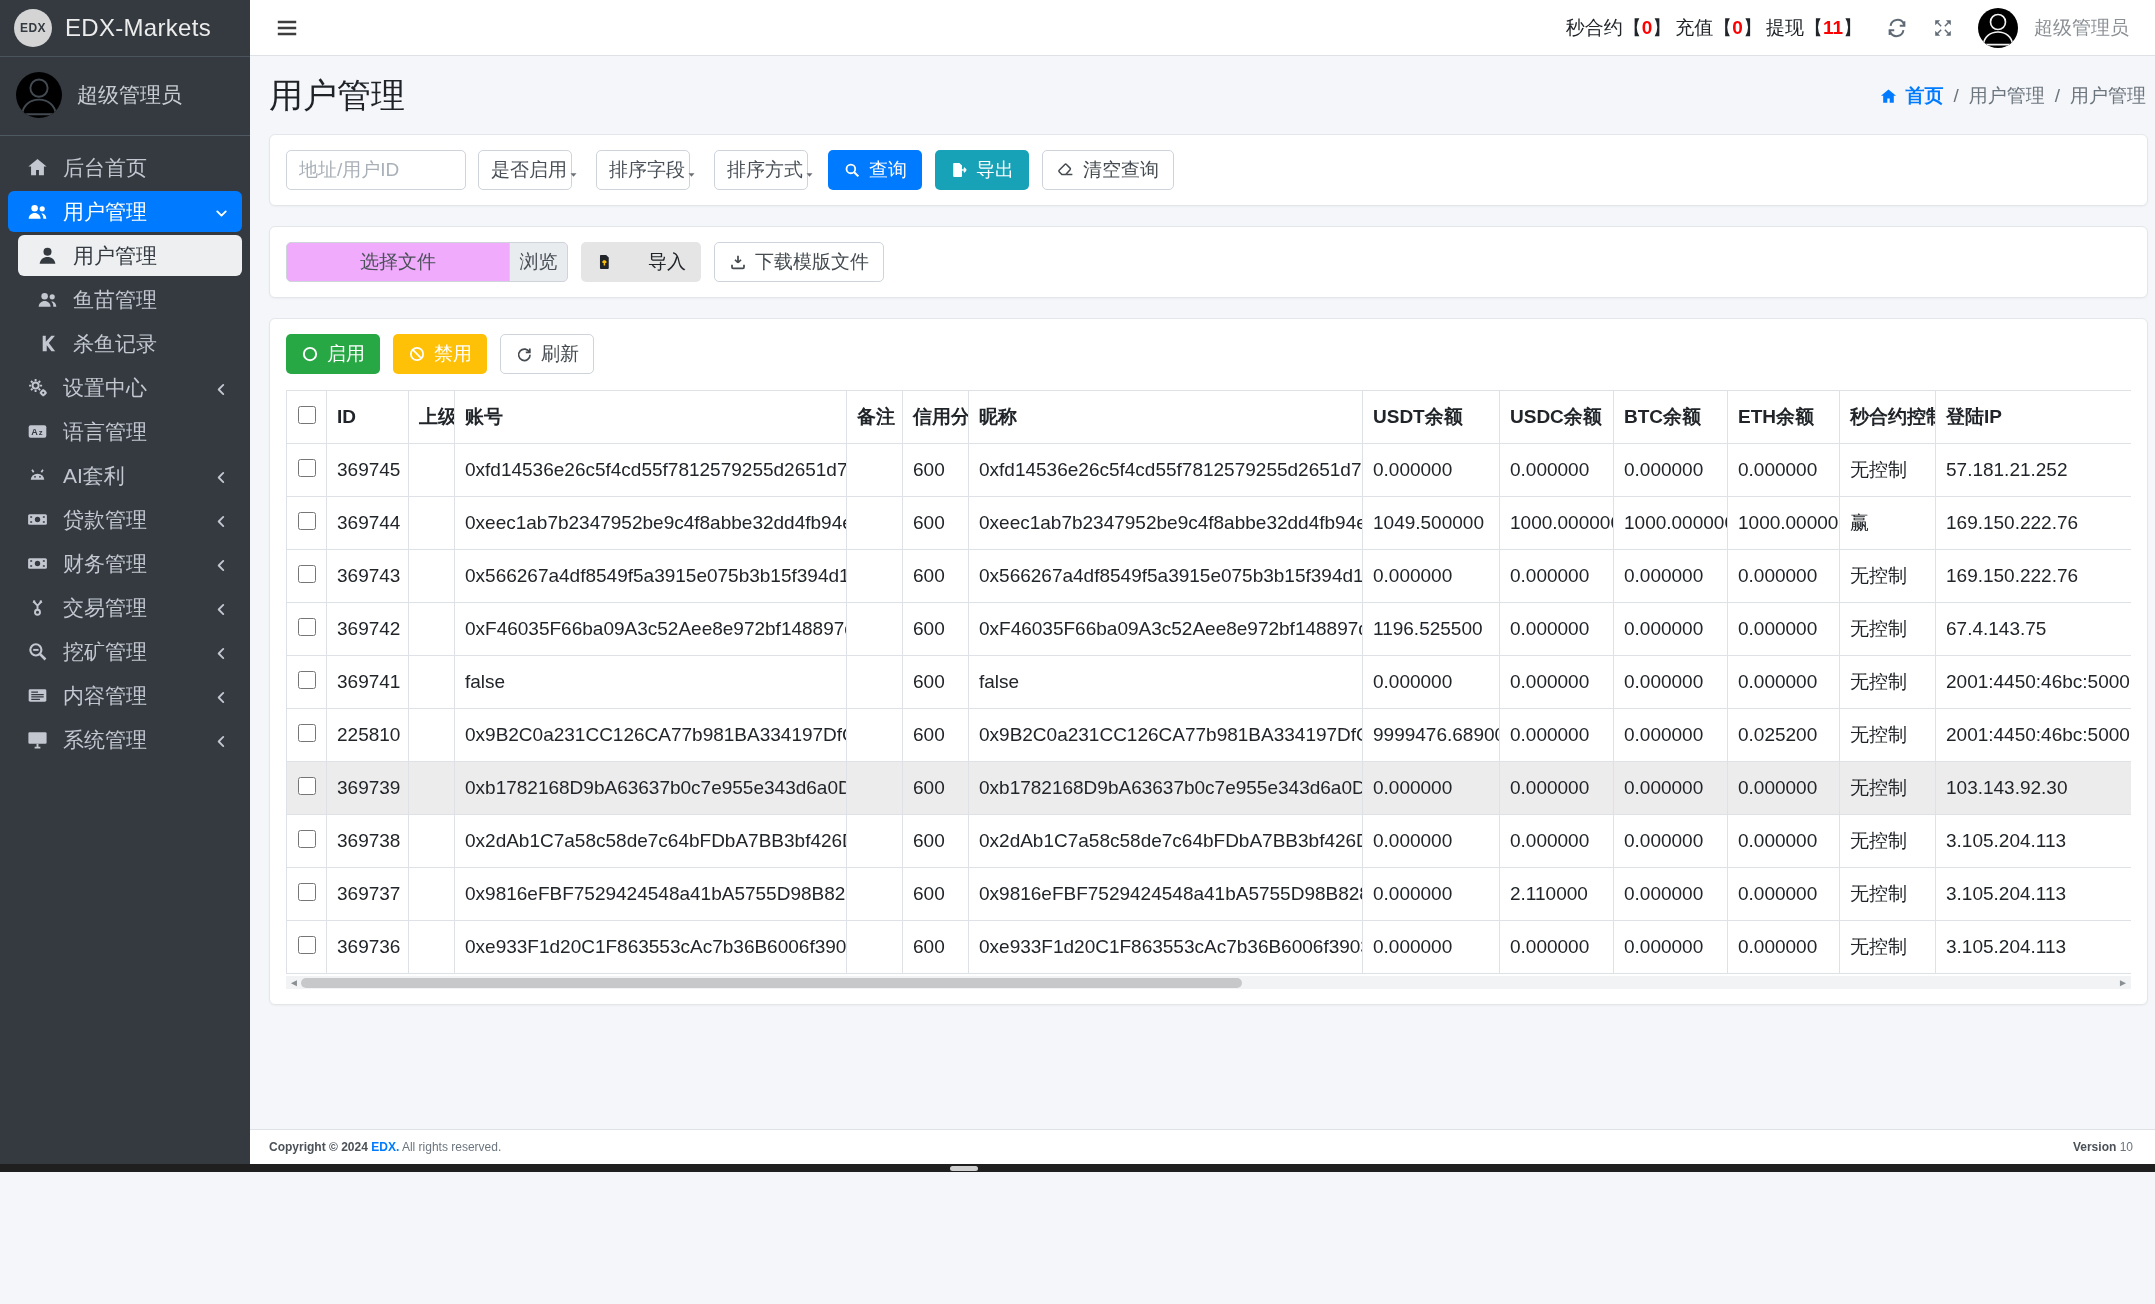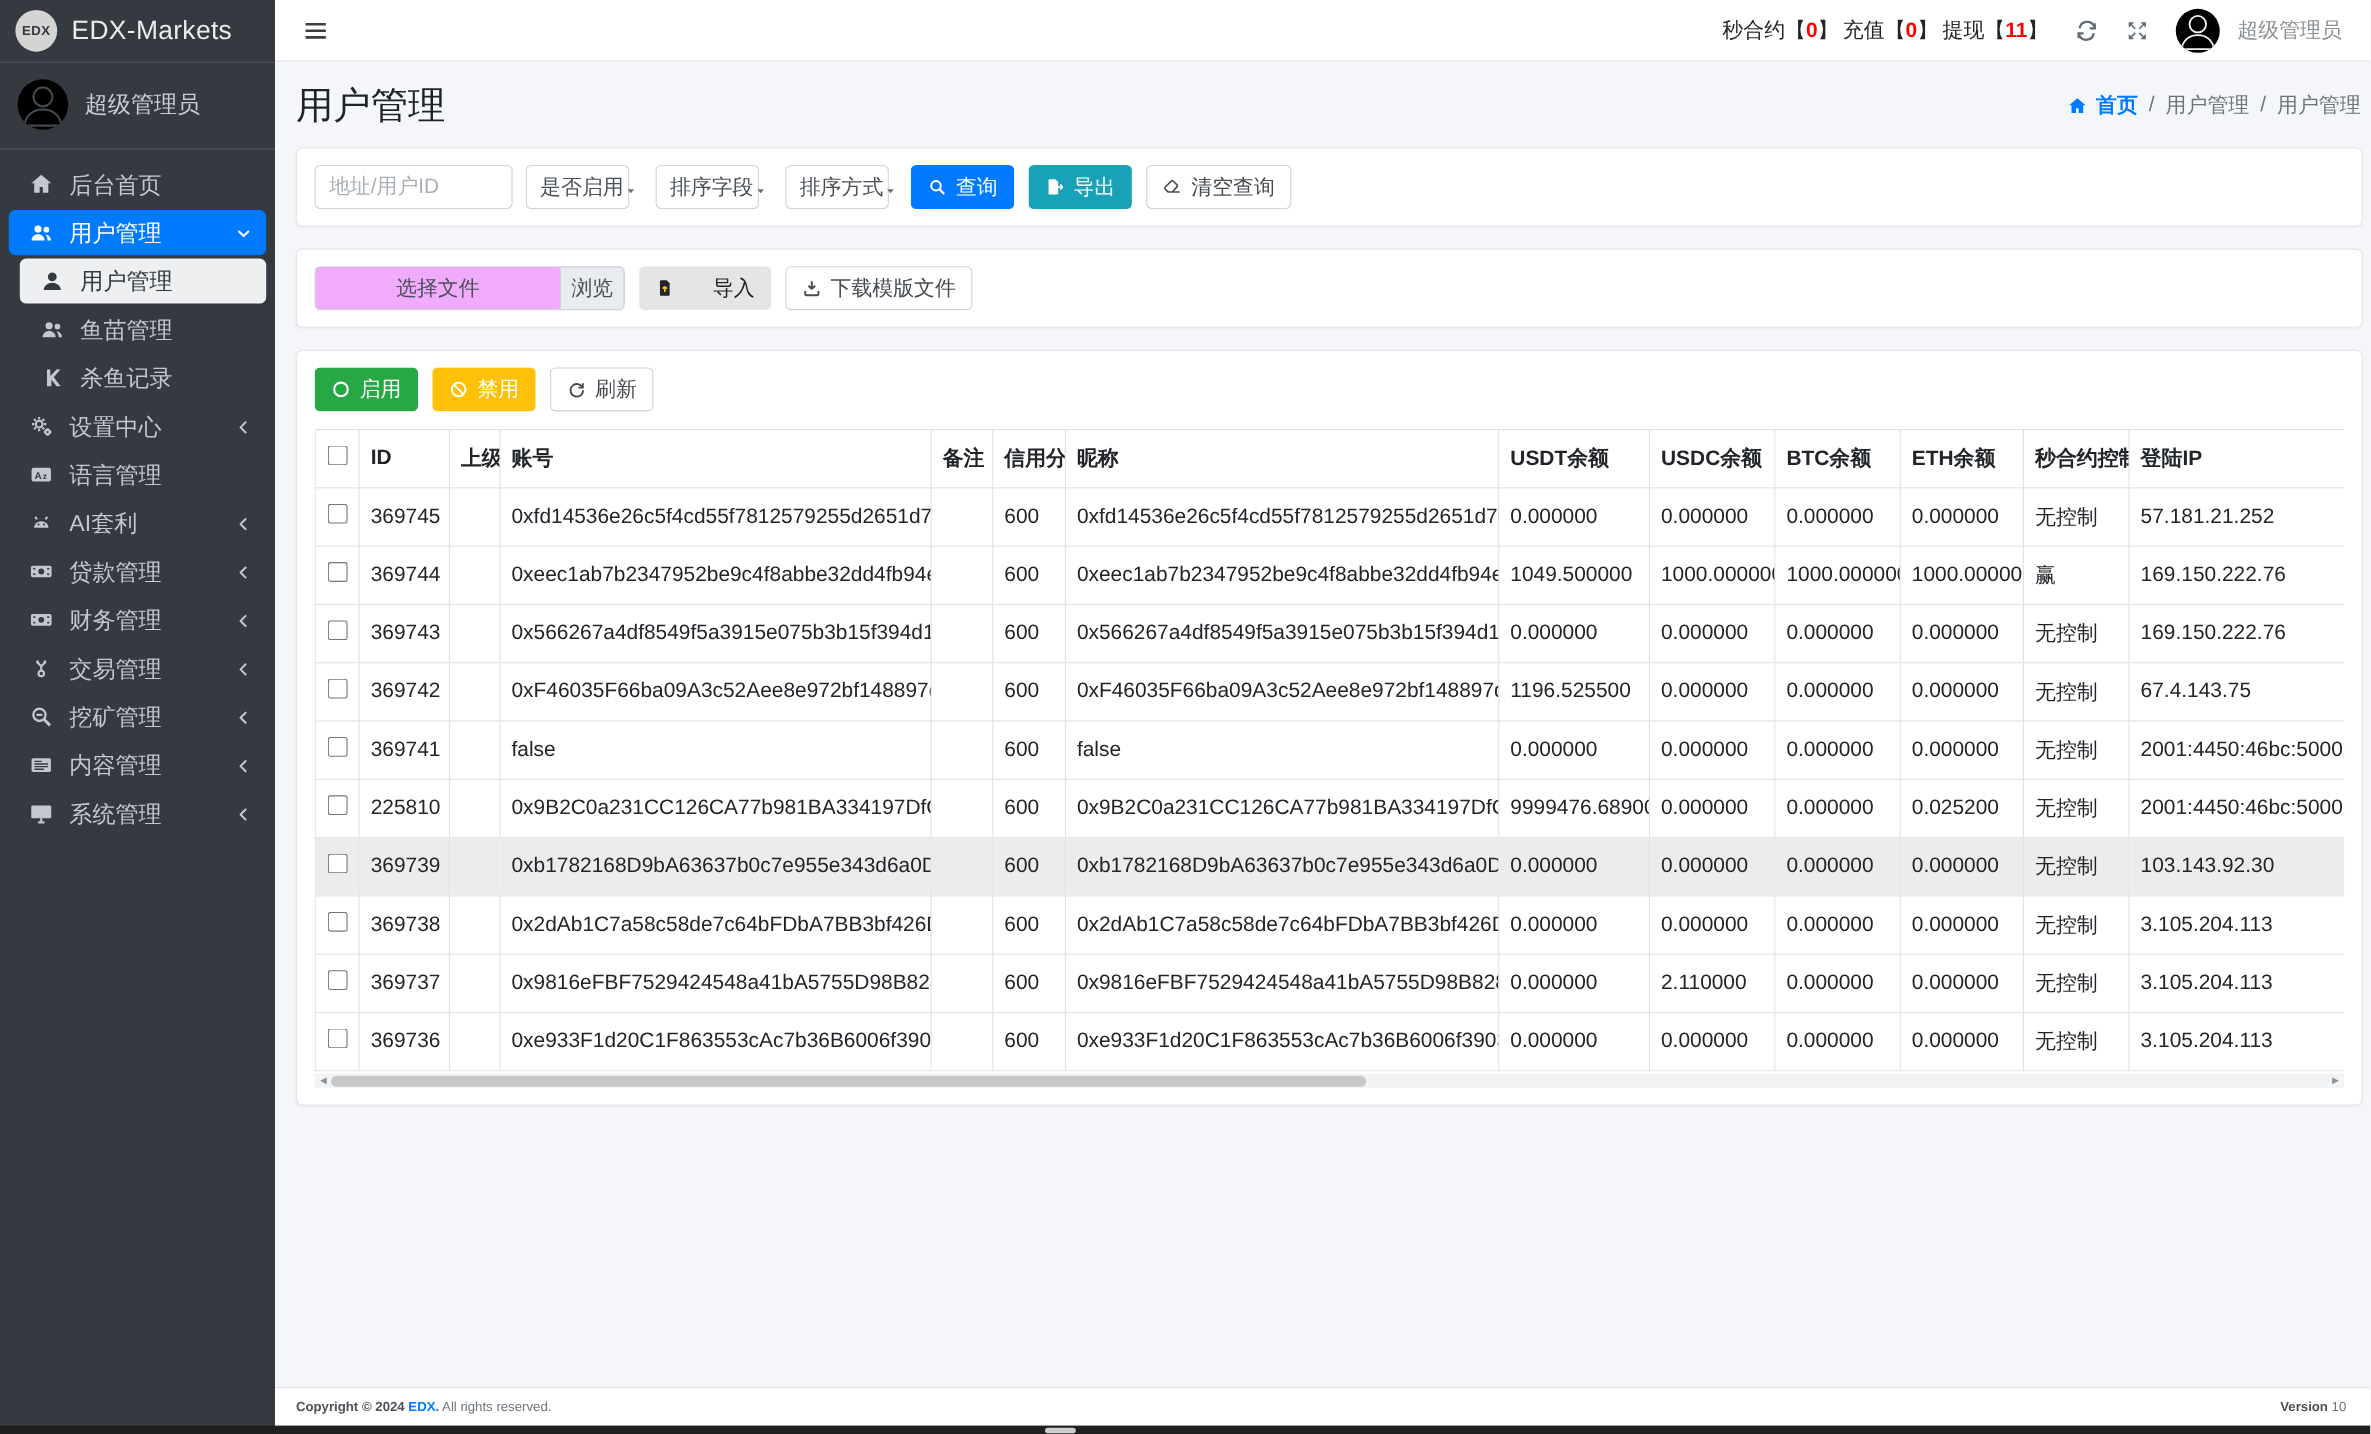--- a/index.html
+++ b/index.html
@@ -1,18 +1,18 @@
 <!DOCTYPE html>
 <html><head>
 <meta charset="utf-8">
 <style>
   * { box-sizing: border-box; }
   html,body { margin:0; padding:0; }
   body { background:#f4f6f9; font-family:"Liberation Sans","DejaVu Sans",sans-serif; color:#212529; }
-  .screen { position:relative; width:2155px; height:1304px; display:flex; overflow:hidden; background:#f4f6f9; }
+  .screen { position:relative; width:2155px; height:1172px; display:flex; overflow:hidden; background:#f4f6f9; }
 
   
   .sidebar { flex:0 0 250px; width:250px; background:#343a40; color:#c2c7d0; display:flex; flex-direction:column; }
   .brand { height:57px; flex:0 0 57px; display:flex; align-items:center; gap:13px; padding-left:14px; border-bottom:1px solid #4b545c; }
   .brand-logo { width:38px; height:38px; border-radius:50%; background:#d4d4d4; color:#343a40; display:flex; align-items:center; justify-content:center; font-weight:bold; font-size:12px; letter-spacing:.5px; }
   .brand-name { color:#ececec; font-size:24px; font-weight:300; letter-spacing:.3px; white-space:nowrap; }
   .user-panel { display:flex; align-items:center; gap:15px; padding:15px 0 17px 16px; border-bottom:1px solid #4f5962; }
   .avatar { width:46px; height:46px; border-radius:50%; background:#000; overflow:hidden; flex:0 0 46px; }
   .avatar svg { width:100%; height:100%; }
   .avatar.dark-ring svg .pfig { fill:#000; stroke:#434a51; stroke-width:1; }

